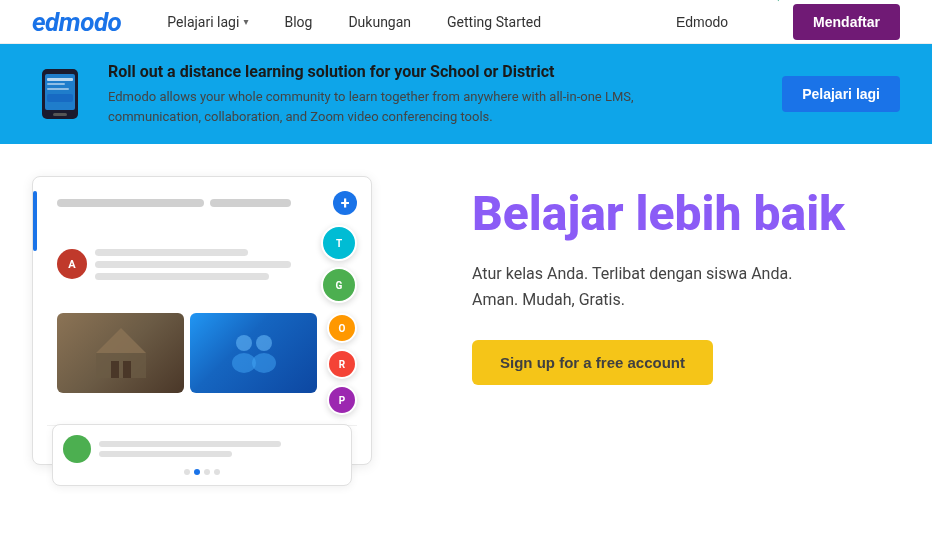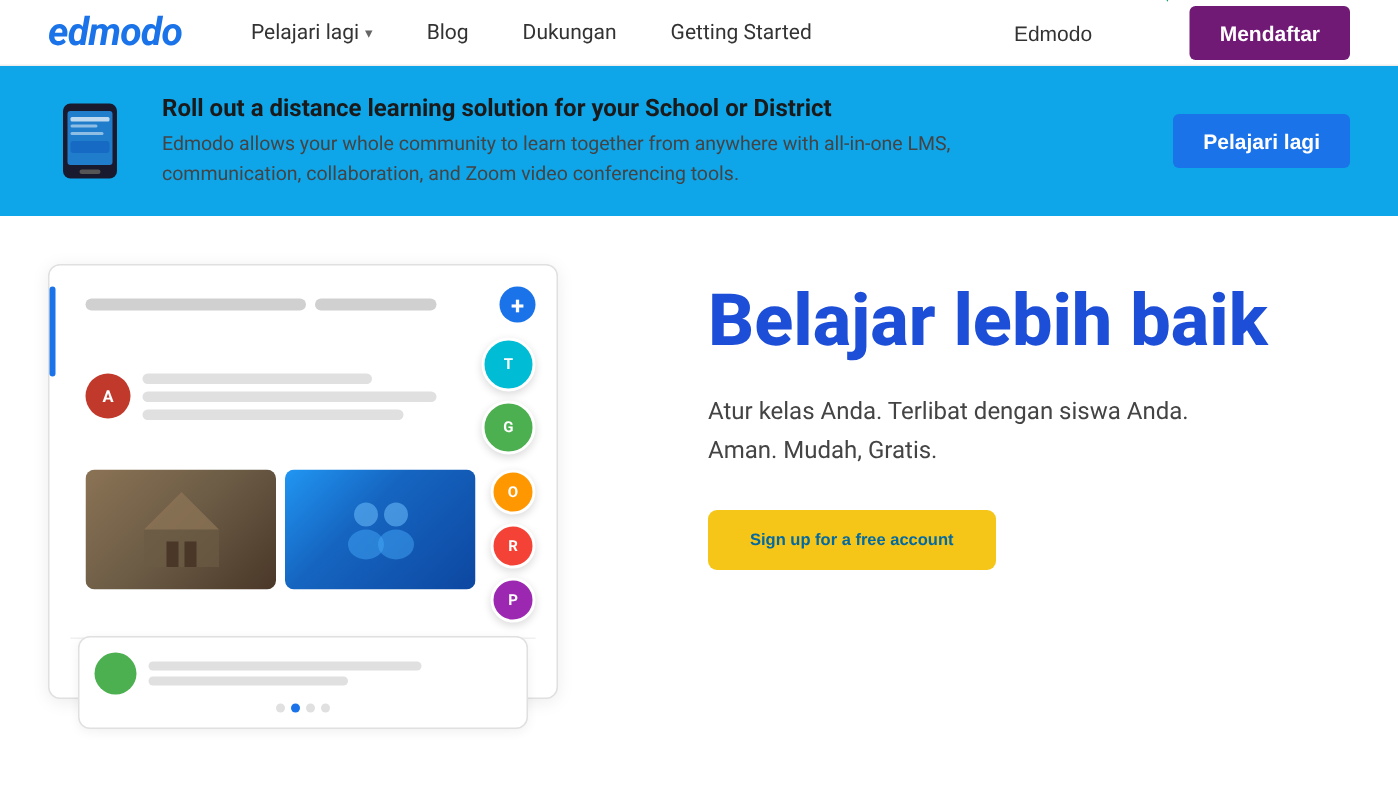--- a/index.html
+++ b/index.html
@@ -286,36 +286,36 @@
     .mockup-dot.active { background: #1a73e8; }
 
     
     .hero-content {
       flex: 1;
       padding-top: 10px;
     }
     .hero-title {
       font-size: 48px;
       font-weight: 800;
-      color: #1d4ed8;
+      color: #8b5cf6;
       line-height: 1.15;
       margin-bottom: 20px;
     }
     .hero-subtitle {
       font-size: 16px;
       color: #444;
       line-height: 1.6;
       margin-bottom: 28px;
     }
     .btn-signup {
       display: inline-block;
       padding: 14px 28px;
-      font-size: 11px;
+      font-size: 15px;
       font-weight: 600;
-      color: #0369a1;
+      color: #404040;
       background: #f5c518;
       border: none;
       cursor: pointer;
       border-radius: 6px;
       text-decoration: none;
     }
 
     
     .mockup-blue-bar {
       width: 4px;

